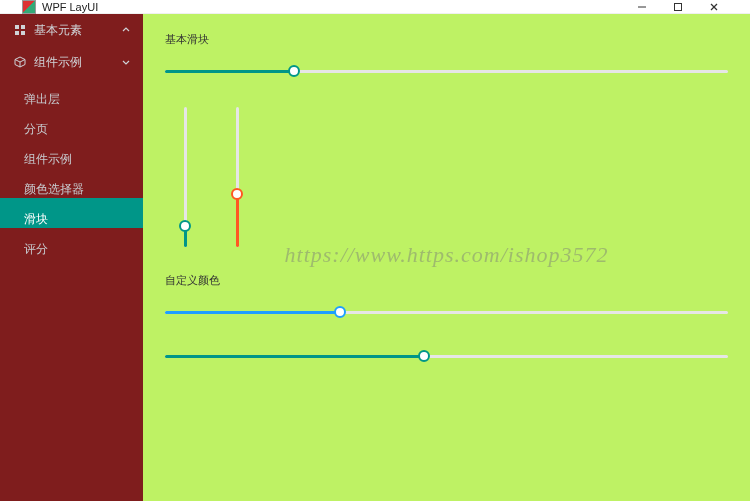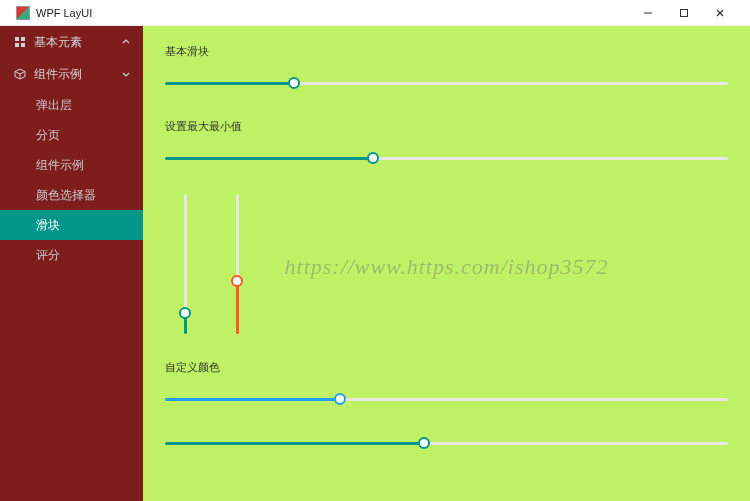--- a/index.html
+++ b/index.html
@@ -1,34 +1,34 @@
 <!DOCTYPE html>
 <html><head>
 <meta charset="utf-8">
 <style>
   * { box-sizing: border-box; margin: 0; padding: 0; }
   html, body { width: 750px; height: 501px; font-family: "Microsoft YaHei", Arial, sans-serif; overflow: hidden; background: #fff; }
   body { display: flex; flex-direction: column; }
 
   
-  .titlebar { height: 26px; background: #fff; border-bottom: 1px solid #f0f0f0; display: flex; align-items: center; padding: 0 12px; font-size: 11px; }
+  .titlebar { height: 14px; background: #fff; border-bottom: 1px solid #f0f0f0; display: flex; align-items: center; padding: 0 18px; font-size: 11px; }
   .titlebar .app-icon { width: 14px; height: 14px; margin: 0 6px 0 4px; background: linear-gradient(135deg,#d33 0 50%,#3a7 50% 100%); border:1px solid #999; }
   .titlebar .title { flex: 0 0 auto; color: #222; }
   .titlebar .spacer { flex: 1; }
   .win-btn { width: 36px; height: 26px; display:flex; align-items:center; justify-content:center; font-size:12px; color:#333; }
   .win-btn svg { display:block; }
 
   
   .body { flex:1; display:flex; min-height:0; }
 
   
   .sidebar { width: 143px; background:#7f1d1d; color:#d0d4d8; display:flex; flex-direction:column; font-size:12px; }
   .nav-item { height:32px; display:flex; align-items:center; padding:0 12px 0 14px; gap:8px; cursor:pointer; }
   .nav-item .chev { margin-left:auto; }
-  .nav-sub { height:30px; display:flex; align-items:center; padding-left:36px; color:#c8ccd0; cursor:pointer; }
+  .nav-sub { height:30px; display:flex; align-items:flex-end; padding-left:24px; color:#c8ccd0; cursor:pointer; }
   .nav-sub.active { background:#009688; color:#fff; }
   .ico { width:12px; height:12px; display:inline-block; }
 
   
   .content { flex:1; background:#bef264; overflow:auto; padding: 18px 22px 0 22px; color:#333; font-size:12px; position:relative; }
   .section { margin-bottom: 26px; }
   .section-title { font-size:11px; color:#333; margin-bottom: 14px; }
 
   
   .h-slider { position:relative; height:20px; display:flex; align-items:center; }
@@ -135,29 +135,20 @@
     <div class="section">
       <div class="section-title">基本滑块</div>
       <div class="h-slider">
         <div class="h-track">
           <div class="h-fill" style="width: 23%; background: rgb(0, 150, 136);"></div>
           <div class="h-handle" style="left: 23%; border-color: rgb(0, 150, 136);"></div>
         </div>
       </div>
     </div>
 
-    <div class="section">
-      <div class="section-title">设置最大最小值</div>
-      <div class="h-slider">
-        <div class="h-track">
-          <div class="h-fill" style="width: 37%; background: rgb(0, 150, 136);"></div>
-          <div class="h-handle" style="left: 37%; border-color: rgb(0, 150, 136);"></div>
-        </div>
-      </div>
-    </div>
 
     <div class="section">
       <div class="v-group" id="vgroup">
           <div class="v-slider">
             <div class="v-track">
               <div class="v-fill" style="height: 15%; background: rgb(0, 150, 136);"></div>
               <div class="v-handle" style="bottom: 15%; border-color: rgb(0, 150, 136);"></div>
             </div>
           </div>
           <div class="v-slider">

